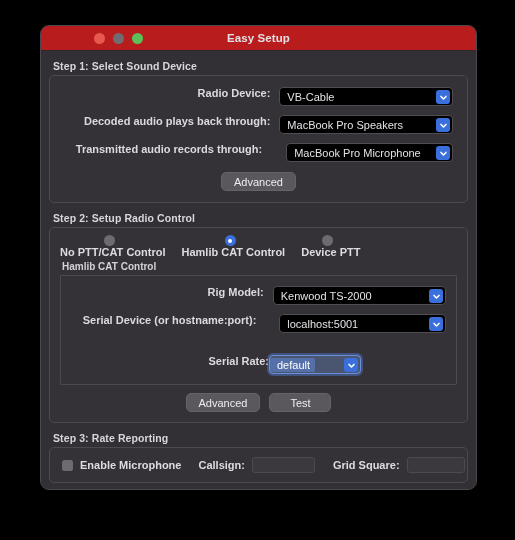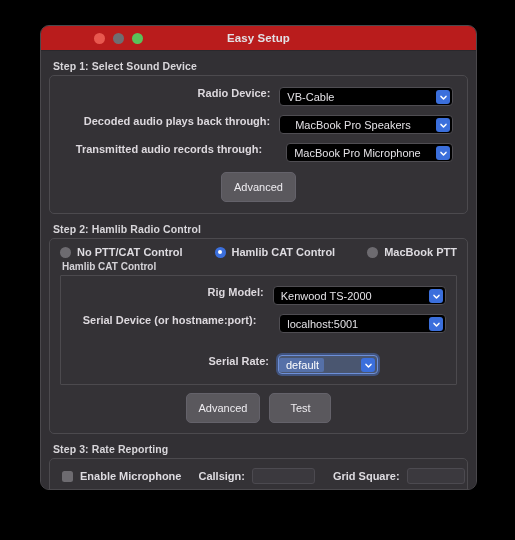--- a/index.html
+++ b/index.html
@@ -141,21 +141,21 @@
   }
   .combo.focused .val {
     background: #5570a8;
     color: #ffffff;
     padding: 1px 5px 1px 7px;
     border-radius: 2px;
   }
 
   
   .btn {
-    height: 30px;
+    height: 19px;
     min-width: 62px;
     background: #5a585d;
     border: 1px solid #64626a;
     border-radius: 5px;
     color: #eeecf0;
     font-size: 11px;
     font-family: "Liberation Sans", sans-serif;
     display: inline-flex;
     align-items: center;
     justify-content: center;
@@ -172,21 +172,22 @@
   
   .radio-row {
     display: flex;
     align-items: center;
     gap: 0;
     padding: 7px 0 3px 10px;
   }
   .radio-item {
     display: flex;
     align-items: center;
-    margin-right: 32px;
+    margin-right: 16px;
+    flex-direction: column;
   }
   .radio-dot {
     width: 11px;
     height: 11px;
     border-radius: 50%;
     background: #6d6b70;
     margin-right: 6px;
     display: flex;
     align-items: center;
     justify-content: center;
@@ -293,21 +294,21 @@
           <span class="arrowbtn">
             <svg width="9" height="9" viewBox="0 0 9 9">
                 <path d="M2 3.4 L4.5 6 L7 3.4" stroke="#ffffff" stroke-width="1.5" fill="none" stroke-linecap="round" stroke-linejoin="round"></path>
               </svg>
           </span>
         </div>
       </div>
 
       <div class="row">
         <div class="fld-label" style="width:214px;">Decoded audio plays back through:</div>
-        <div class="combo" style="width:180px; margin-left:9px;padding-left:8px;">
+        <div class="combo" style="width:180px; margin-left:9px;">
           <span class="val">MacBook Pro Speakers</span>
           <span class="arrowbtn">
             <svg width="9" height="9" viewBox="0 0 9 9">
                 <path d="M2 3.4 L4.5 6 L7 3.4" stroke="#ffffff" stroke-width="1.5" fill="none" stroke-linecap="round" stroke-linejoin="round"></path>
               </svg>
           </span>
         </div>
       </div>
 
       <div class="row">
@@ -320,35 +321,35 @@
               </svg>
           </span>
         </div>
       </div>
 
       <div class="btn-center" style="margin-top:10px;">
         <div class="btn">Advanced</div>
       </div>
     </div>
 
-    <div class="step-label" style="margin-top:9px;">Step 2: Hamlib Radio Control</div>
+    <div class="step-label" style="margin-top:9px;">Step 2: Setup Radio Control</div>
     <div class="group">
 
       <div class="radio-row">
         <div class="radio-item">
           <span class="radio-dot"></span>
           <span class="radio-text">No PTT/CAT Control</span>
         </div>
         <div class="radio-item">
           <span class="radio-dot sel"></span>
           <span class="radio-text">Hamlib CAT Control</span>
         </div>
         <div class="radio-item">
           <span class="radio-dot"></span>
-          <span class="radio-text">MacBook PTT</span>
+          <span class="radio-text">Device PTT</span>
         </div>
       </div>
 
       <div class="inner-wrap">
         <div class="inner-label">Hamlib CAT Control</div>
         <div class="inner-group">
 
           <div class="row">
             <div class="fld-label" style="width:198px;">Rig Model:</div>
             <div class="combo" style="width:178px; margin-left:9px;">
@@ -368,21 +369,21 @@
               <span class="arrowbtn">
                 <svg width="9" height="9" viewBox="0 0 9 9">
                     <path d="M2 3.4 L4.5 6 L7 3.4" stroke="#ffffff" stroke-width="1.5" fill="none" stroke-linecap="round" stroke-linejoin="round"></path>
                   </svg>
               </span>
             </div>
           </div>
 
           <div class="row" style="margin-top:22px;">
             <div class="fld-label" style="width:198px;">Serial Rate:</div>
-            <div class="combo focused" style="width:100px; margin-left:9px;">
+            <div class="combo focused" style="width:92px; ">
               <span class="val">default</span>
               <span class="arrowbtn">
                 <svg width="9" height="9" viewBox="0 0 9 9">
                     <path d="M2 3.4 L4.5 6 L7 3.4" stroke="#ffffff" stroke-width="1.5" fill="none" stroke-linecap="round" stroke-linejoin="round"></path>
                   </svg>
               </span>
             </div>
           </div>
 
         </div>

